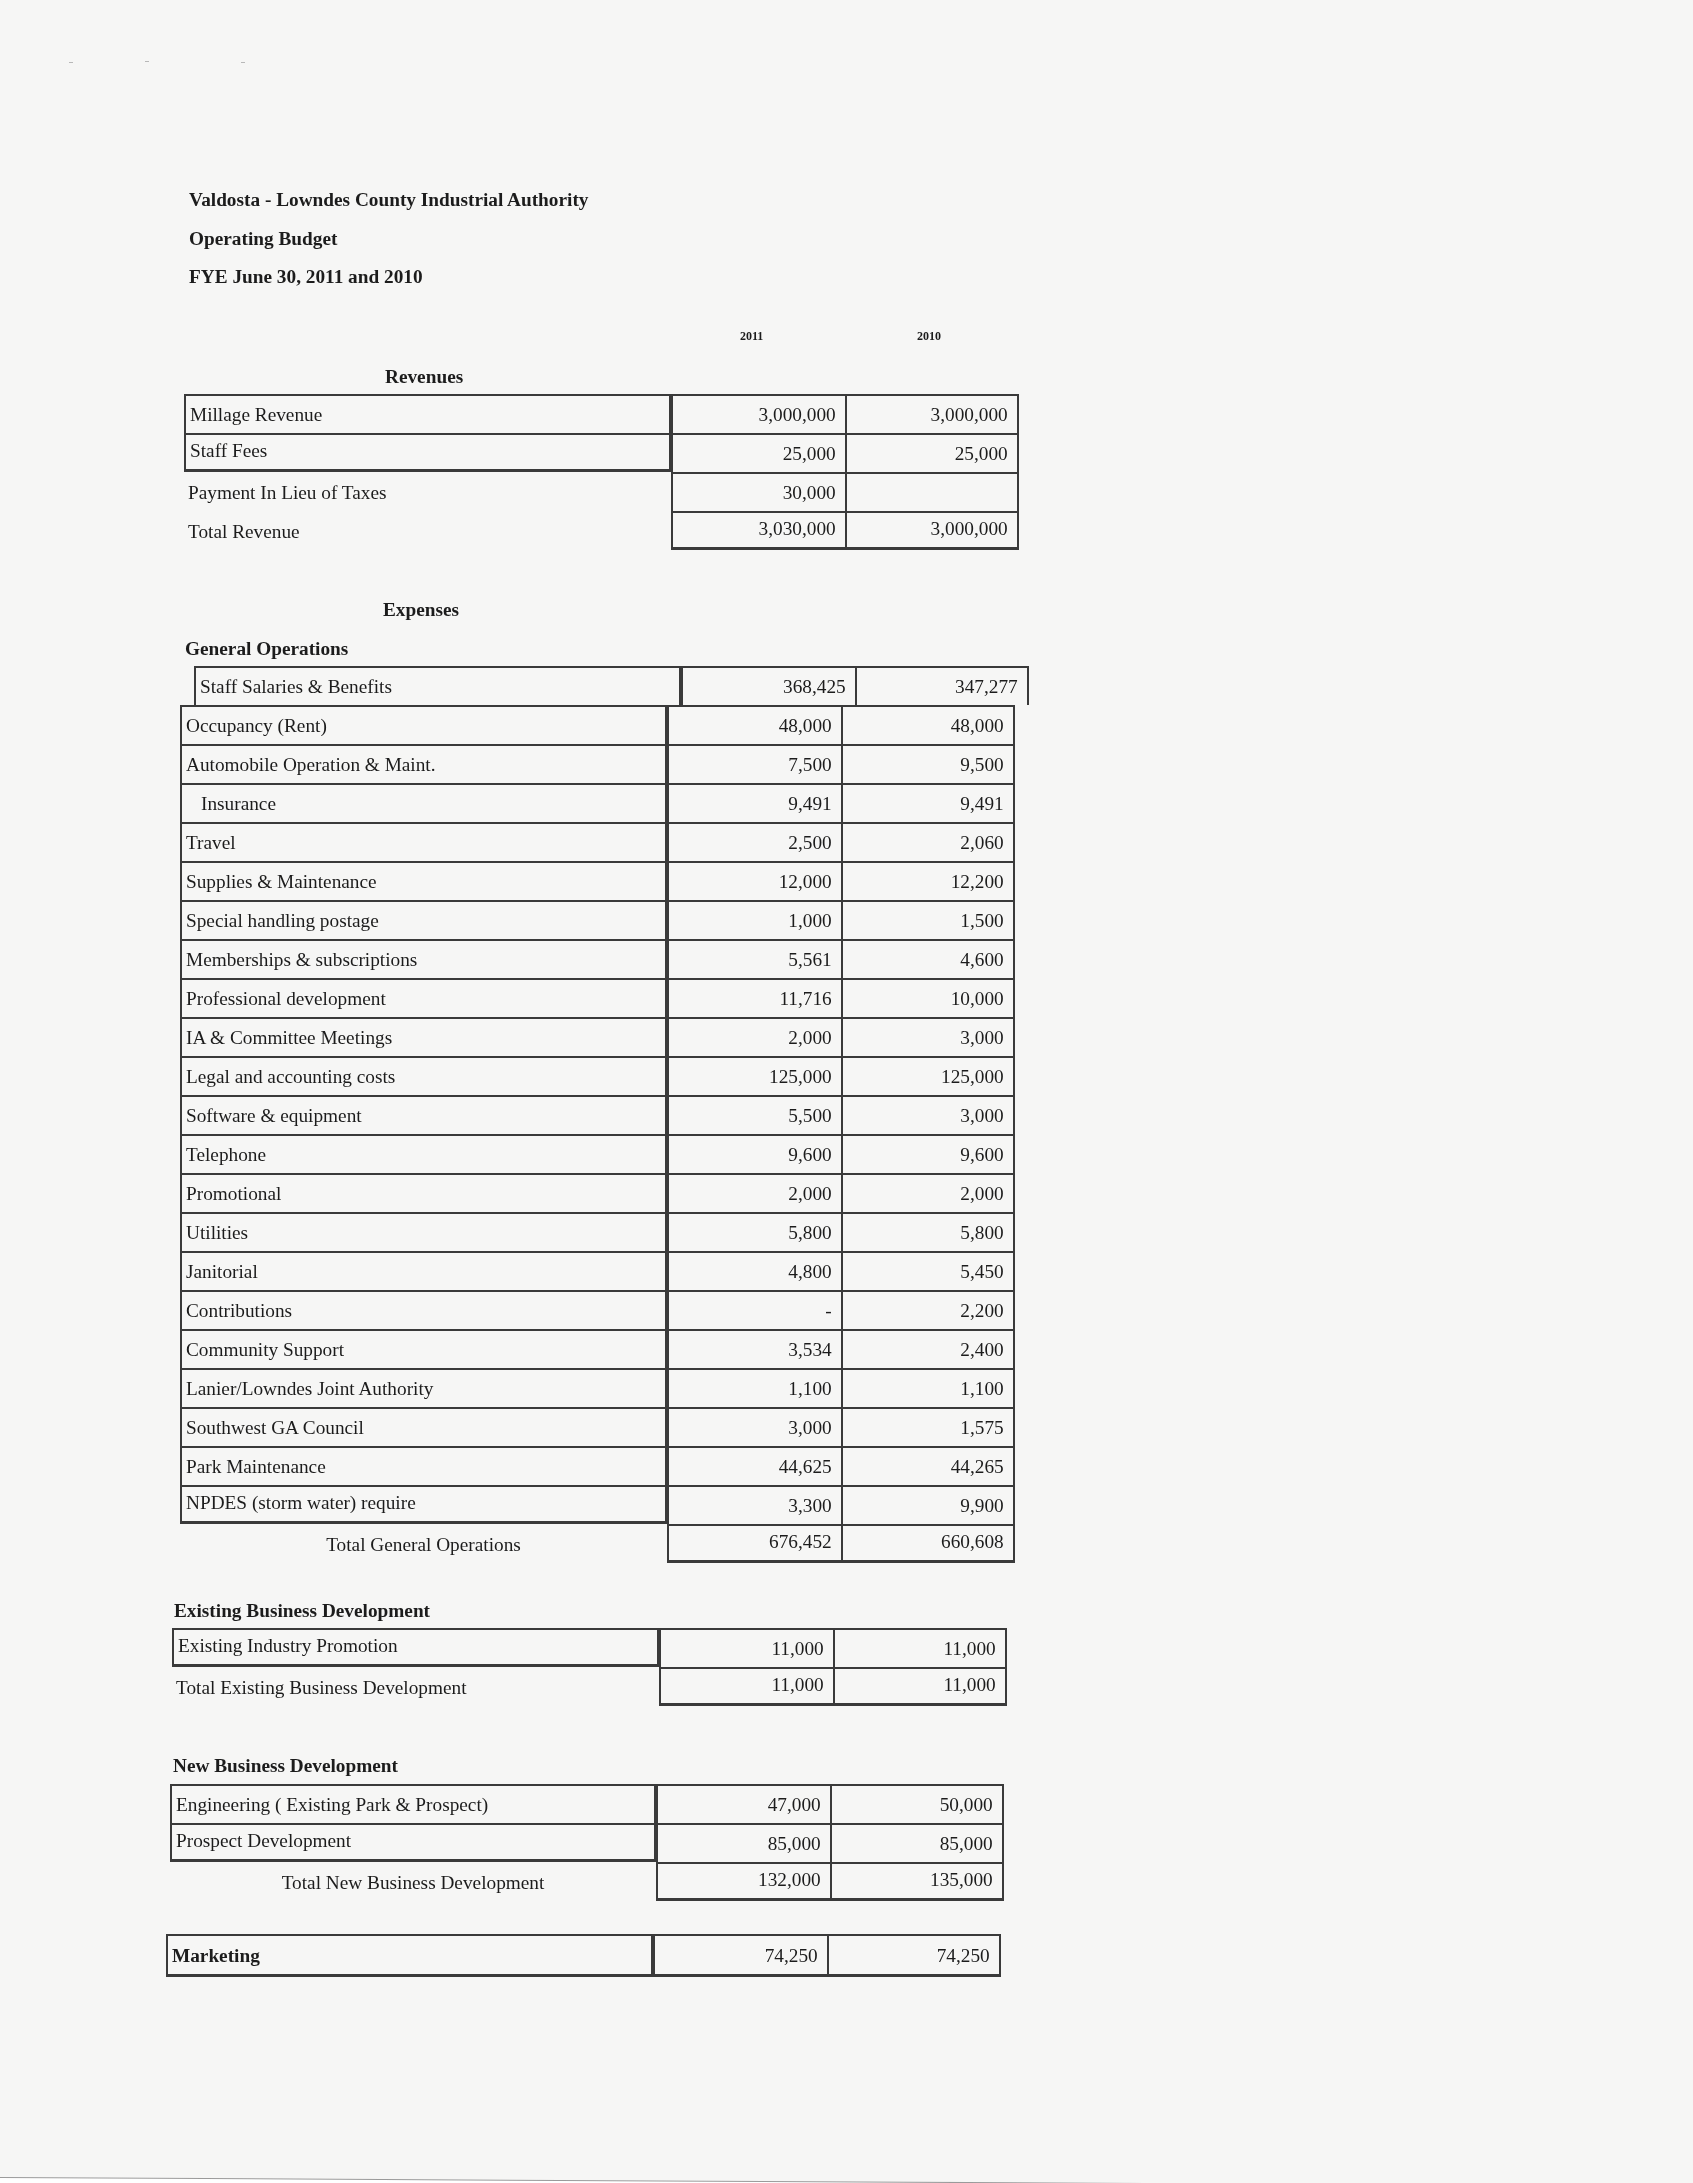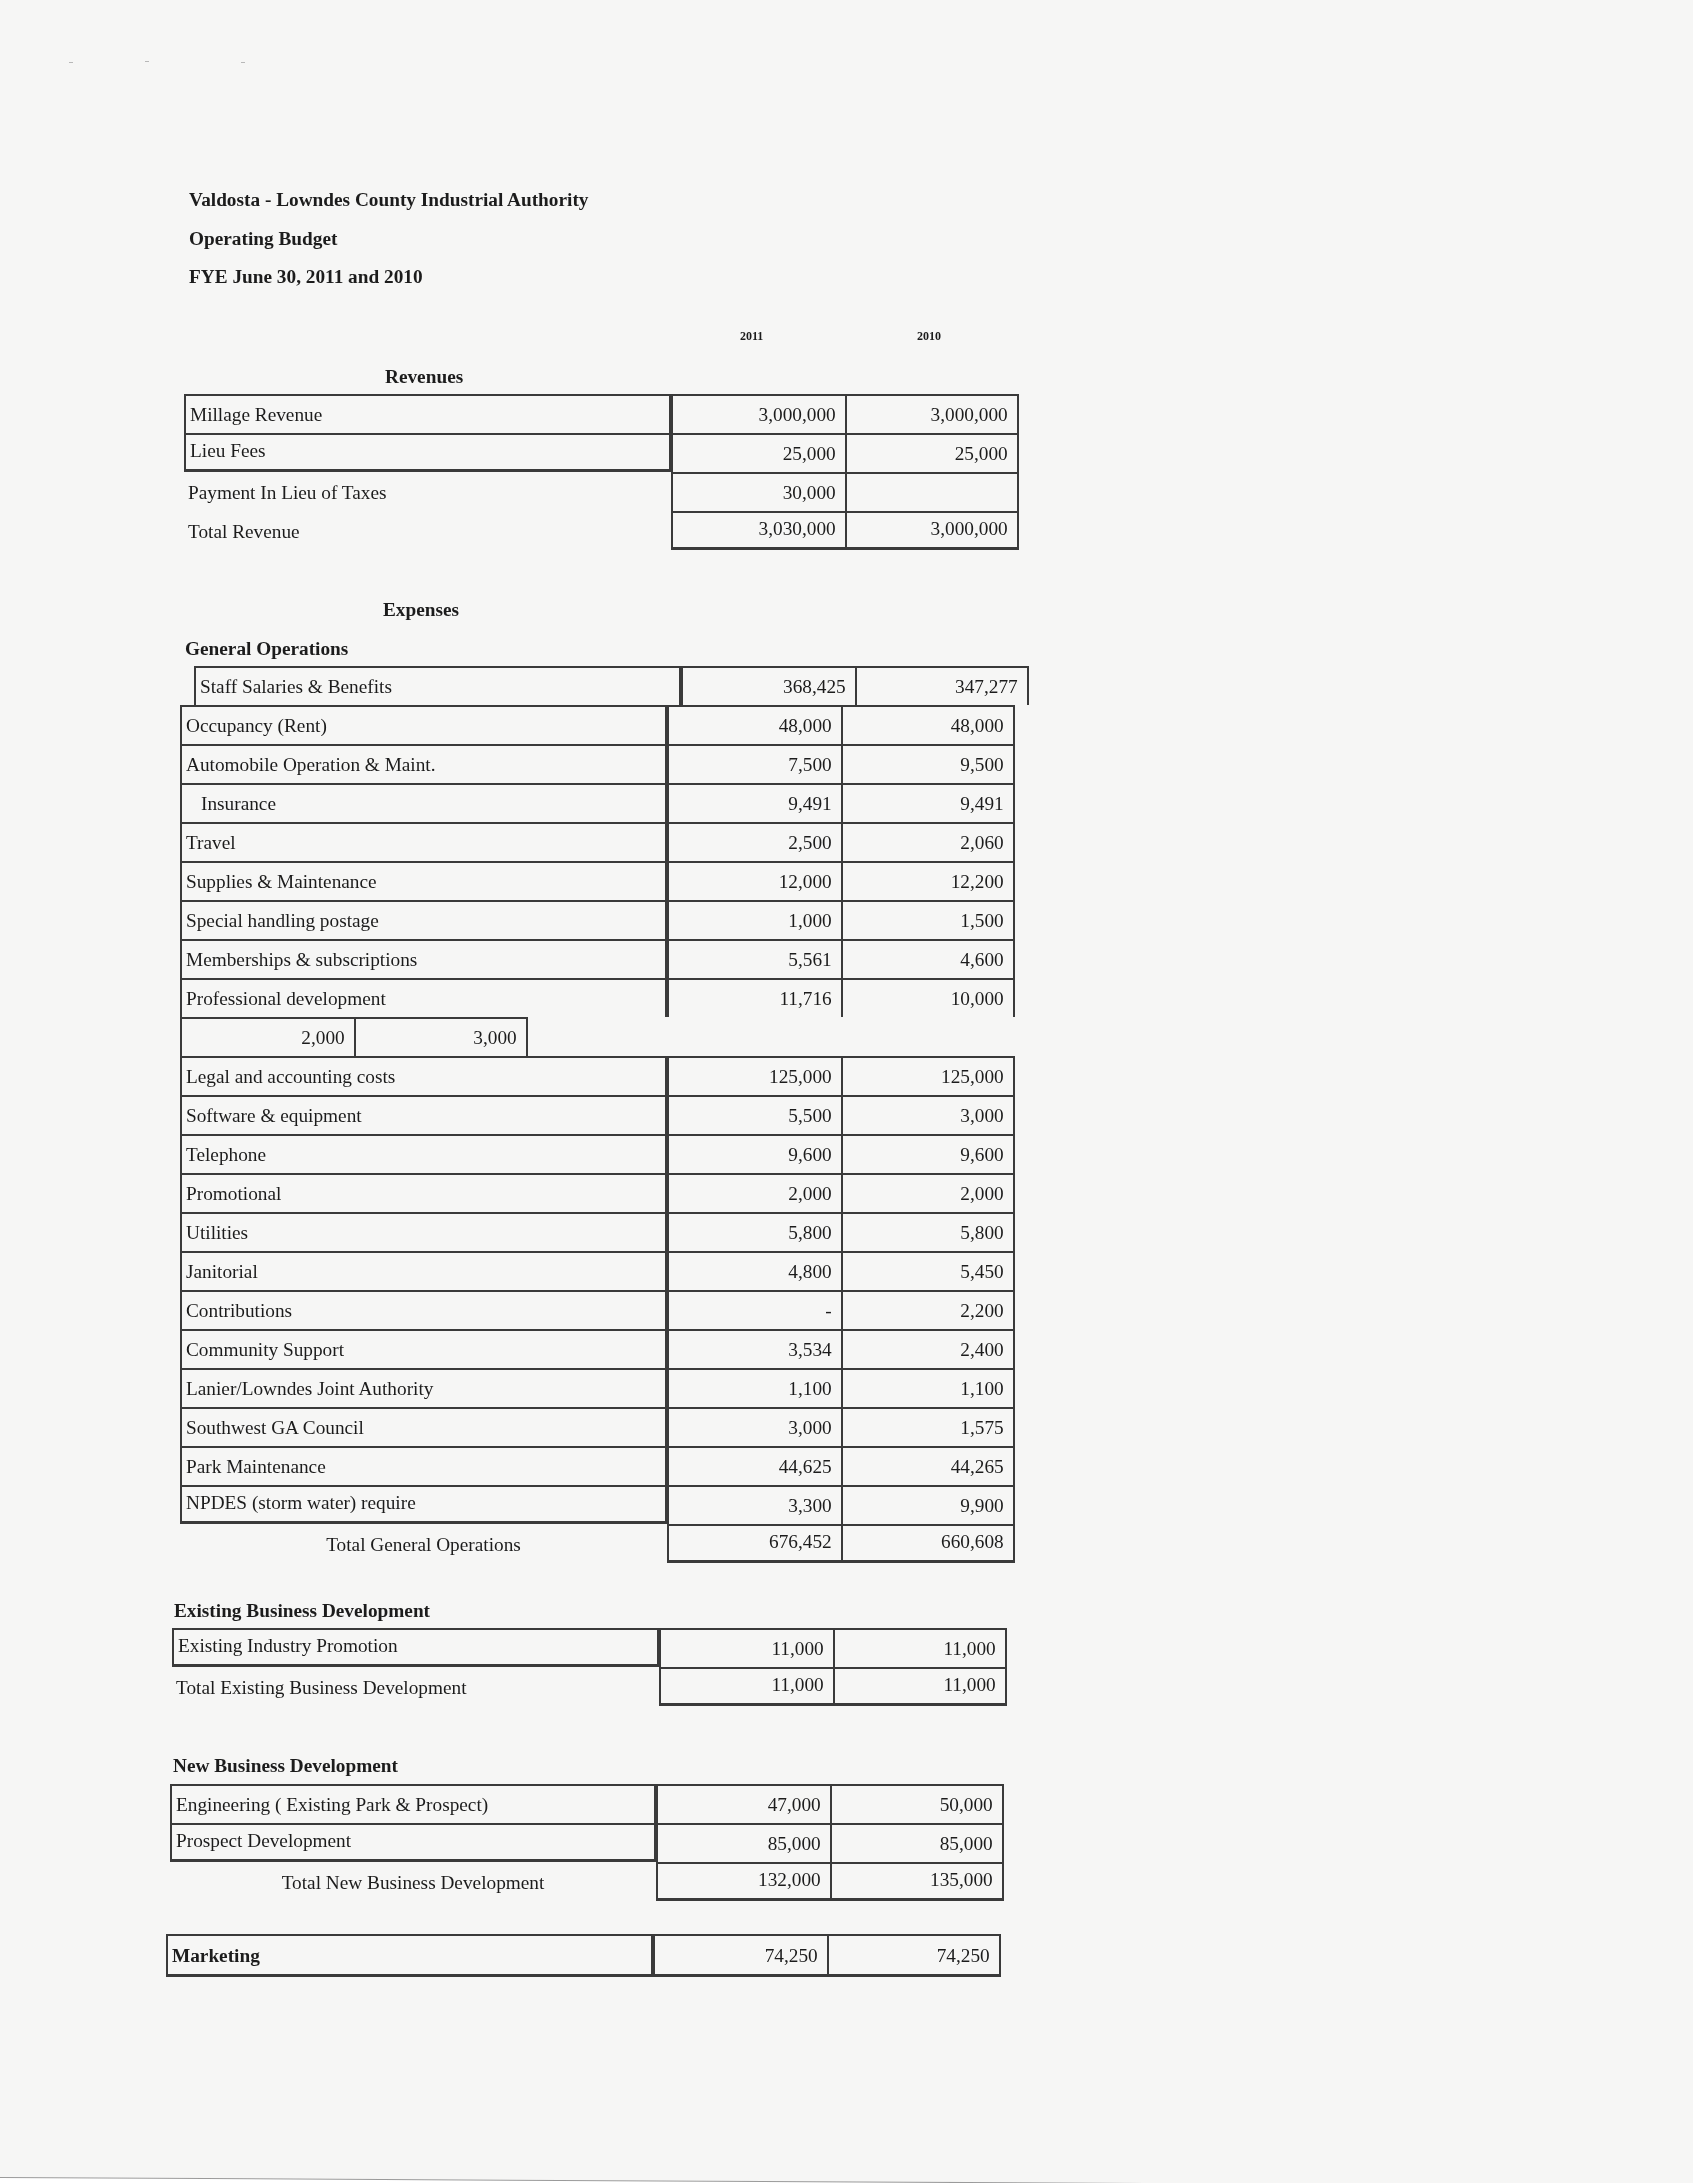--- a/index.html
+++ b/index.html
@@ -55,21 +55,21 @@
 <div class="yr" style="left:917px;">2010</div>
 
 <div class="sec-center" style="left:385px;top:366px;">Revenues</div>
 <div class="tbl" style="left:184px;top:394px;">
   <div class="row">
     <div class="cell lbl boxed" style="width:487px;">Millage Revenue</div>
     <div class="cell num">3,000,000</div>
     <div class="cell num last">3,000,000</div>
   </div>
   <div class="row bottom-lbl">
-    <div class="cell lbl boxed" style="width:487px;">Lieu Fees</div>
+    <div class="cell lbl boxed" style="width:487px;">Staff Fees</div>
     <div class="cell num">25,000</div>
     <div class="cell num last">25,000</div>
   </div>
   <div class="row">
     <div class="cell lbl" style="width:487px;padding-left:4px;">Payment In Lieu of Taxes</div>
     <div class="cell num">30,000</div>
     <div class="cell num last"></div>
   </div>
   <div class="row bottom">
     <div class="cell lbl" style="width:487px;padding-left:4px;border-bottom:none;">Total Revenue</div>
@@ -121,20 +121,21 @@
       <div class="cell lbl boxed" style="width:487px;">Memberships &amp; subscriptions</div>
       <div class="cell num">5,561</div>
       <div class="cell num last">4,600</div>
     </div>
     <div class="row">
       <div class="cell lbl boxed" style="width:487px;">Professional development</div>
       <div class="cell num">11,716</div>
       <div class="cell num last">10,000</div>
     </div>
     <div class="row">
+      <div class="cell lbl boxed" style="width:487px;">IA &amp; Committee Meetings</div>
       <div class="cell num">2,000</div>
       <div class="cell num last">3,000</div>
     </div>
     <div class="row">
       <div class="cell lbl boxed" style="width:487px;">Legal and accounting costs</div>
       <div class="cell num">125,000</div>
       <div class="cell num last">125,000</div>
     </div>
     <div class="row">
       <div class="cell lbl boxed" style="width:487px;">Software &amp; equipment</div>

